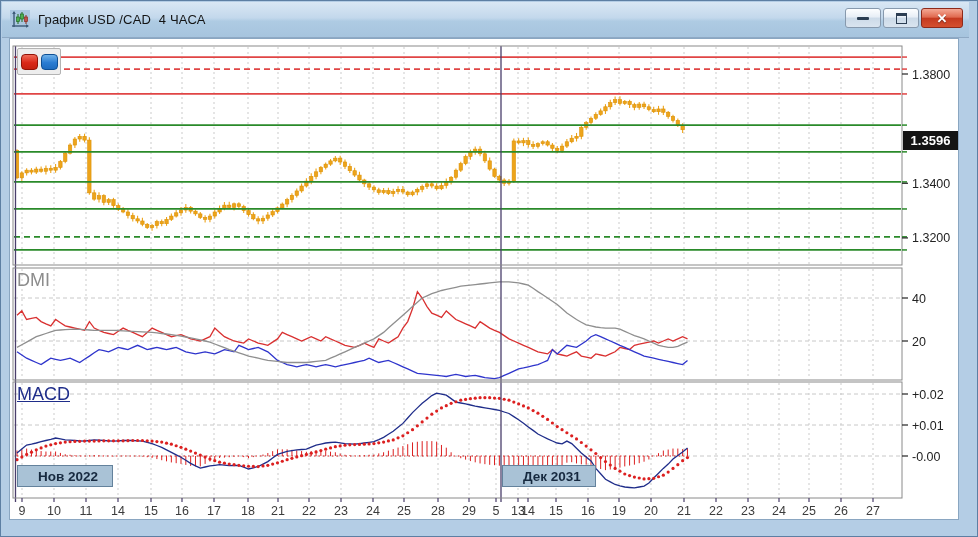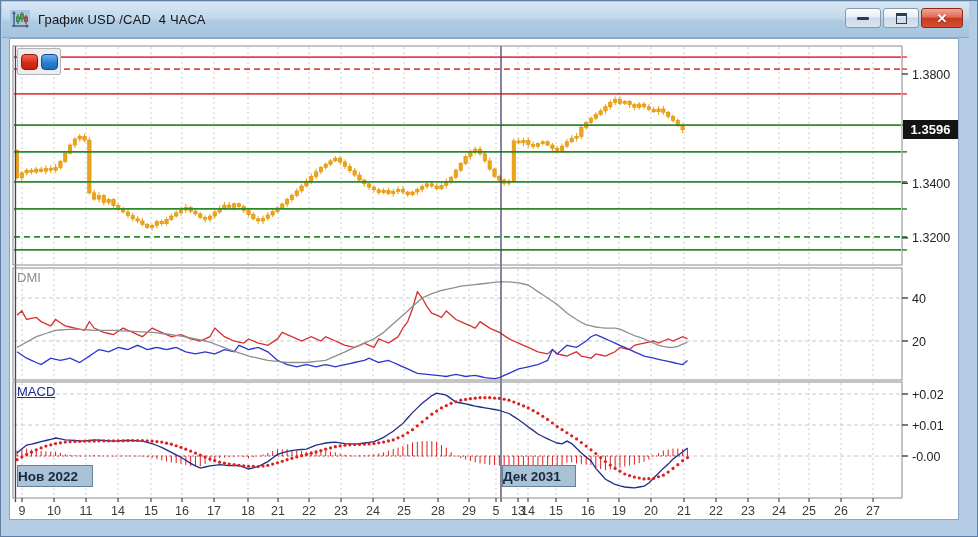--- a/index.html
+++ b/index.html
@@ -15,27 +15,27 @@
   .wbtn.close{width:42px;background:linear-gradient(#f4a894 0%,#e06a50 45%,#c53a20 52%,#d4502f 100%);border:1px solid #8e2a1a;}
   .glyph-min{width:12px;height:3px;background:#2b3d52;border-radius:1px;}
   .glyph-max{width:9px;height:7px;border:1px solid #2b3d52;border-top-width:3px;background:transparent;}
   .glyph-close{color:#fff;font-weight:bold;font-size:13px;text-shadow:0 1px 1px rgba(0,0,0,.45);line-height:1;}
   .client{position:absolute;left:8px;top:37px;width:950px;height:482px;background:#ffffff;border:1px solid #8aa6c1;box-sizing:border-box;z-index:1;}
   #chart-svg{position:absolute;left:0;top:0;z-index:2;}
   .chip-toolbar{position:absolute;left:16px;top:47px;width:42px;height:25px;background:#ededed;border:1px solid #b3b3b3;border-radius:2px;display:flex;align-items:center;justify-content:center;gap:3px;z-index:4;}
   .chip{width:15px;height:14px;border-radius:4px;cursor:pointer;}
   .chip.red{background:linear-gradient(#f06a57,#da2818 55%,#c52110);border:1px solid #911207;}
   .chip.blue{background:linear-gradient(#6fb2ea,#2a7cd2 55%,#1f6cc0);border:1px solid #0e4f94;}
-  .panel-label{position:absolute;z-index:4;font-size:13px;text-align:center;}
+  .panel-label{position:absolute;z-index:4;font-size:18px;text-align:center;}
   .dmi-label{left:16px;top:269px;color:#8c8c8c;}
   .macd-label{left:16px;top:383px;color:#1f2d8a;text-decoration:underline;}
-  .month-box{position:absolute;top:464px;height:22px;background:#a9c2d6;border:1px solid #64829c;color:#16293f;font-size:13.5px;font-weight:600;display:flex;align-items:center;padding:0 14px 0 0;z-index:4;box-sizing:border-box;}
+  .month-box{position:absolute;top:464px;height:22px;background:#a9c2d6;border:1px solid #64829c;color:#16293f;font-size:13.5px;font-weight:600;display:flex;align-items:center;padding:0 14px 0 20px;z-index:4;box-sizing:border-box;}
   .month-nov{left:16px;}
   .month-dec{left:501px;}
-  .price-badge{position:absolute;left:902px;width:55px;height:19px;background:#141414;color:#ffffff;font-size:13px;font-weight:bold;display:flex;align-items:center;justify-content:center;z-index:4;}
+  .price-badge{position:absolute;left:902px;width:55px;height:19px;background:#141414;color:#ffffff;font-size:13px;font-weight:bold;display:flex;align-items:center;justify-content:center;z-index:4;margin-top:11px;}
 </style>
 </head>
 <body>
 
 <div class="window">
 
   <svg id="chart-svg" width="978" height="537">
       <g>
         <line x1="21" y1="46" x2="21" y2="263" stroke="#cbcbcb" stroke-width="1" stroke-dasharray="2 3"></line>
         <line x1="53" y1="46" x2="53" y2="263" stroke="#cbcbcb" stroke-width="1" stroke-dasharray="2 3"></line>

